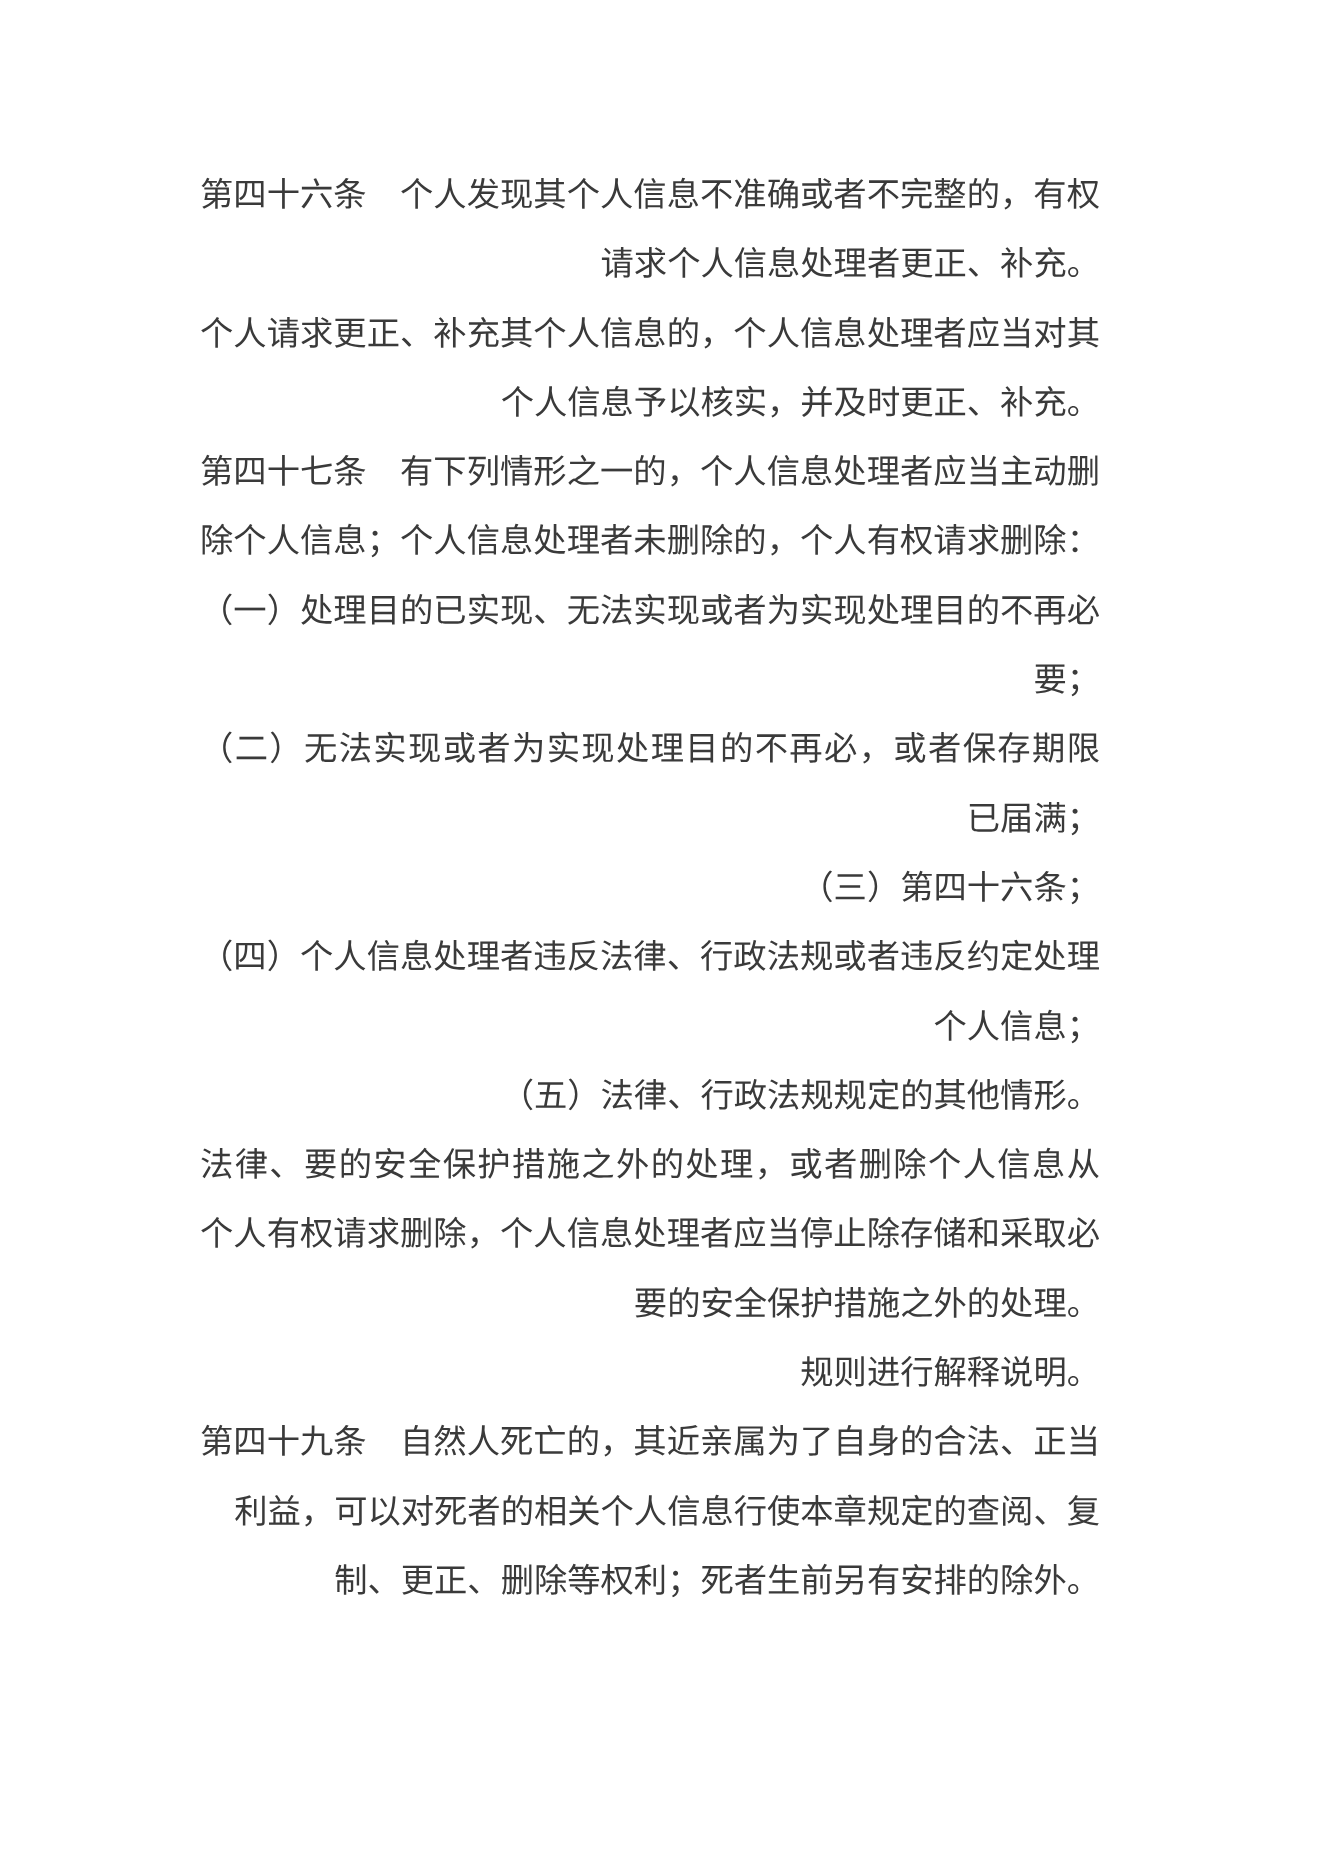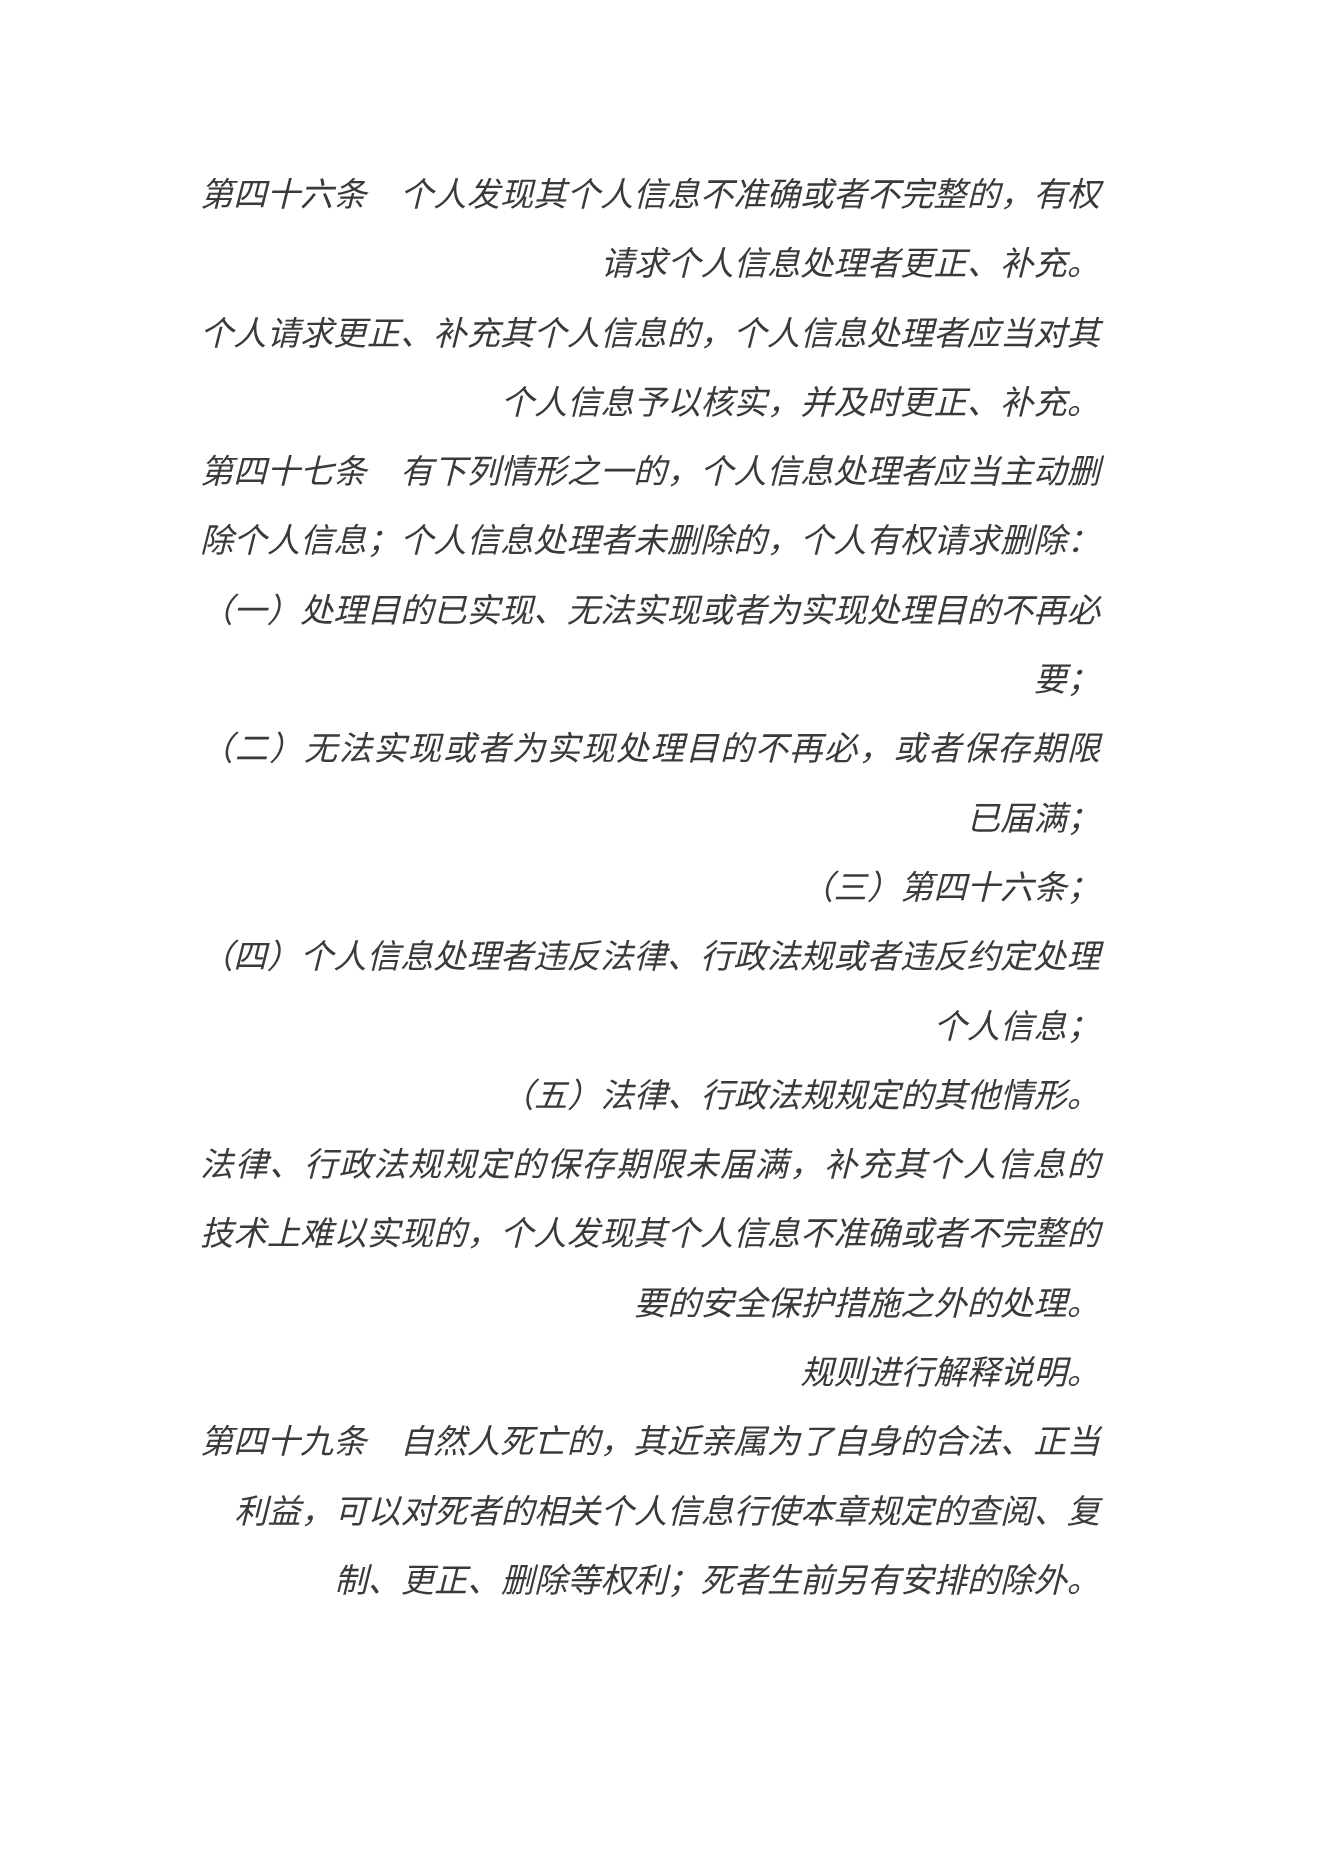--- a/index.html
+++ b/index.html
@@ -19,21 +19,20 @@
   }
   .doc-content {
     position: absolute;
     left: 200px;
     top: 160px;
     width: 900px;
     color: #3a3a3a;
     font-size: 33.3px;
     font-weight: 400;
     letter-spacing: 0;
-    font-style: italic;
   }
   .line {
     height: 69.3px;
     line-height: 69.3px;
     white-space: nowrap;
     text-align: right;
   }
   
   .line.fill {
     white-space: normal;
@@ -54,21 +53,21 @@
     <div class="line fill">第四十七条　有下列情形之一的，个人信息处理者应当主动删</div>
     <div class="line fill">除个人信息；个人信息处理者未删除的，个人有权请求删除：</div>
     <div class="line fill">（一）处理目的已实现、无法实现或者为实现处理目的不再必</div>
     <div class="line">要；</div>
     <div class="line fill">（二）无法实现或者为实现处理目的不再必，或者保存期限</div>
     <div class="line">已届满；</div>
     <div class="line">（三）第四十六条；</div>
     <div class="line fill">（四）个人信息处理者违反法律、行政法规或者违反约定处理</div>
     <div class="line">个人信息；</div>
     <div class="line">（五）法律、行政法规规定的其他情形。</div>
-    <div class="line fill">法律、行政法规规定的保存期限未届满，补充其个人信息的</div>
-    <div class="line fill">技术上难以实现的，个人发现其个人信息不准确或者不完整的</div>
+    <div class="line fill">法律、要的安全保护措施之外的处理，或者删除个人信息从</div>
+    <div class="line fill">个人有权请求删除，个人信息处理者应当停止除存储和采取必</div>
     <div class="line">要的安全保护措施之外的处理。</div>
     <div class="line">规则进行解释说明。</div>
     <div class="line fill">第四十九条　自然人死亡的，其近亲属为了自身的合法、正当</div>
     <div class="line">利益，可以对死者的相关个人信息行使本章规定的查阅、复</div>
     <div class="line">制、更正、删除等权利；死者生前另有安排的除外。</div>
   </div>
 </div>
 
 </body></html>

